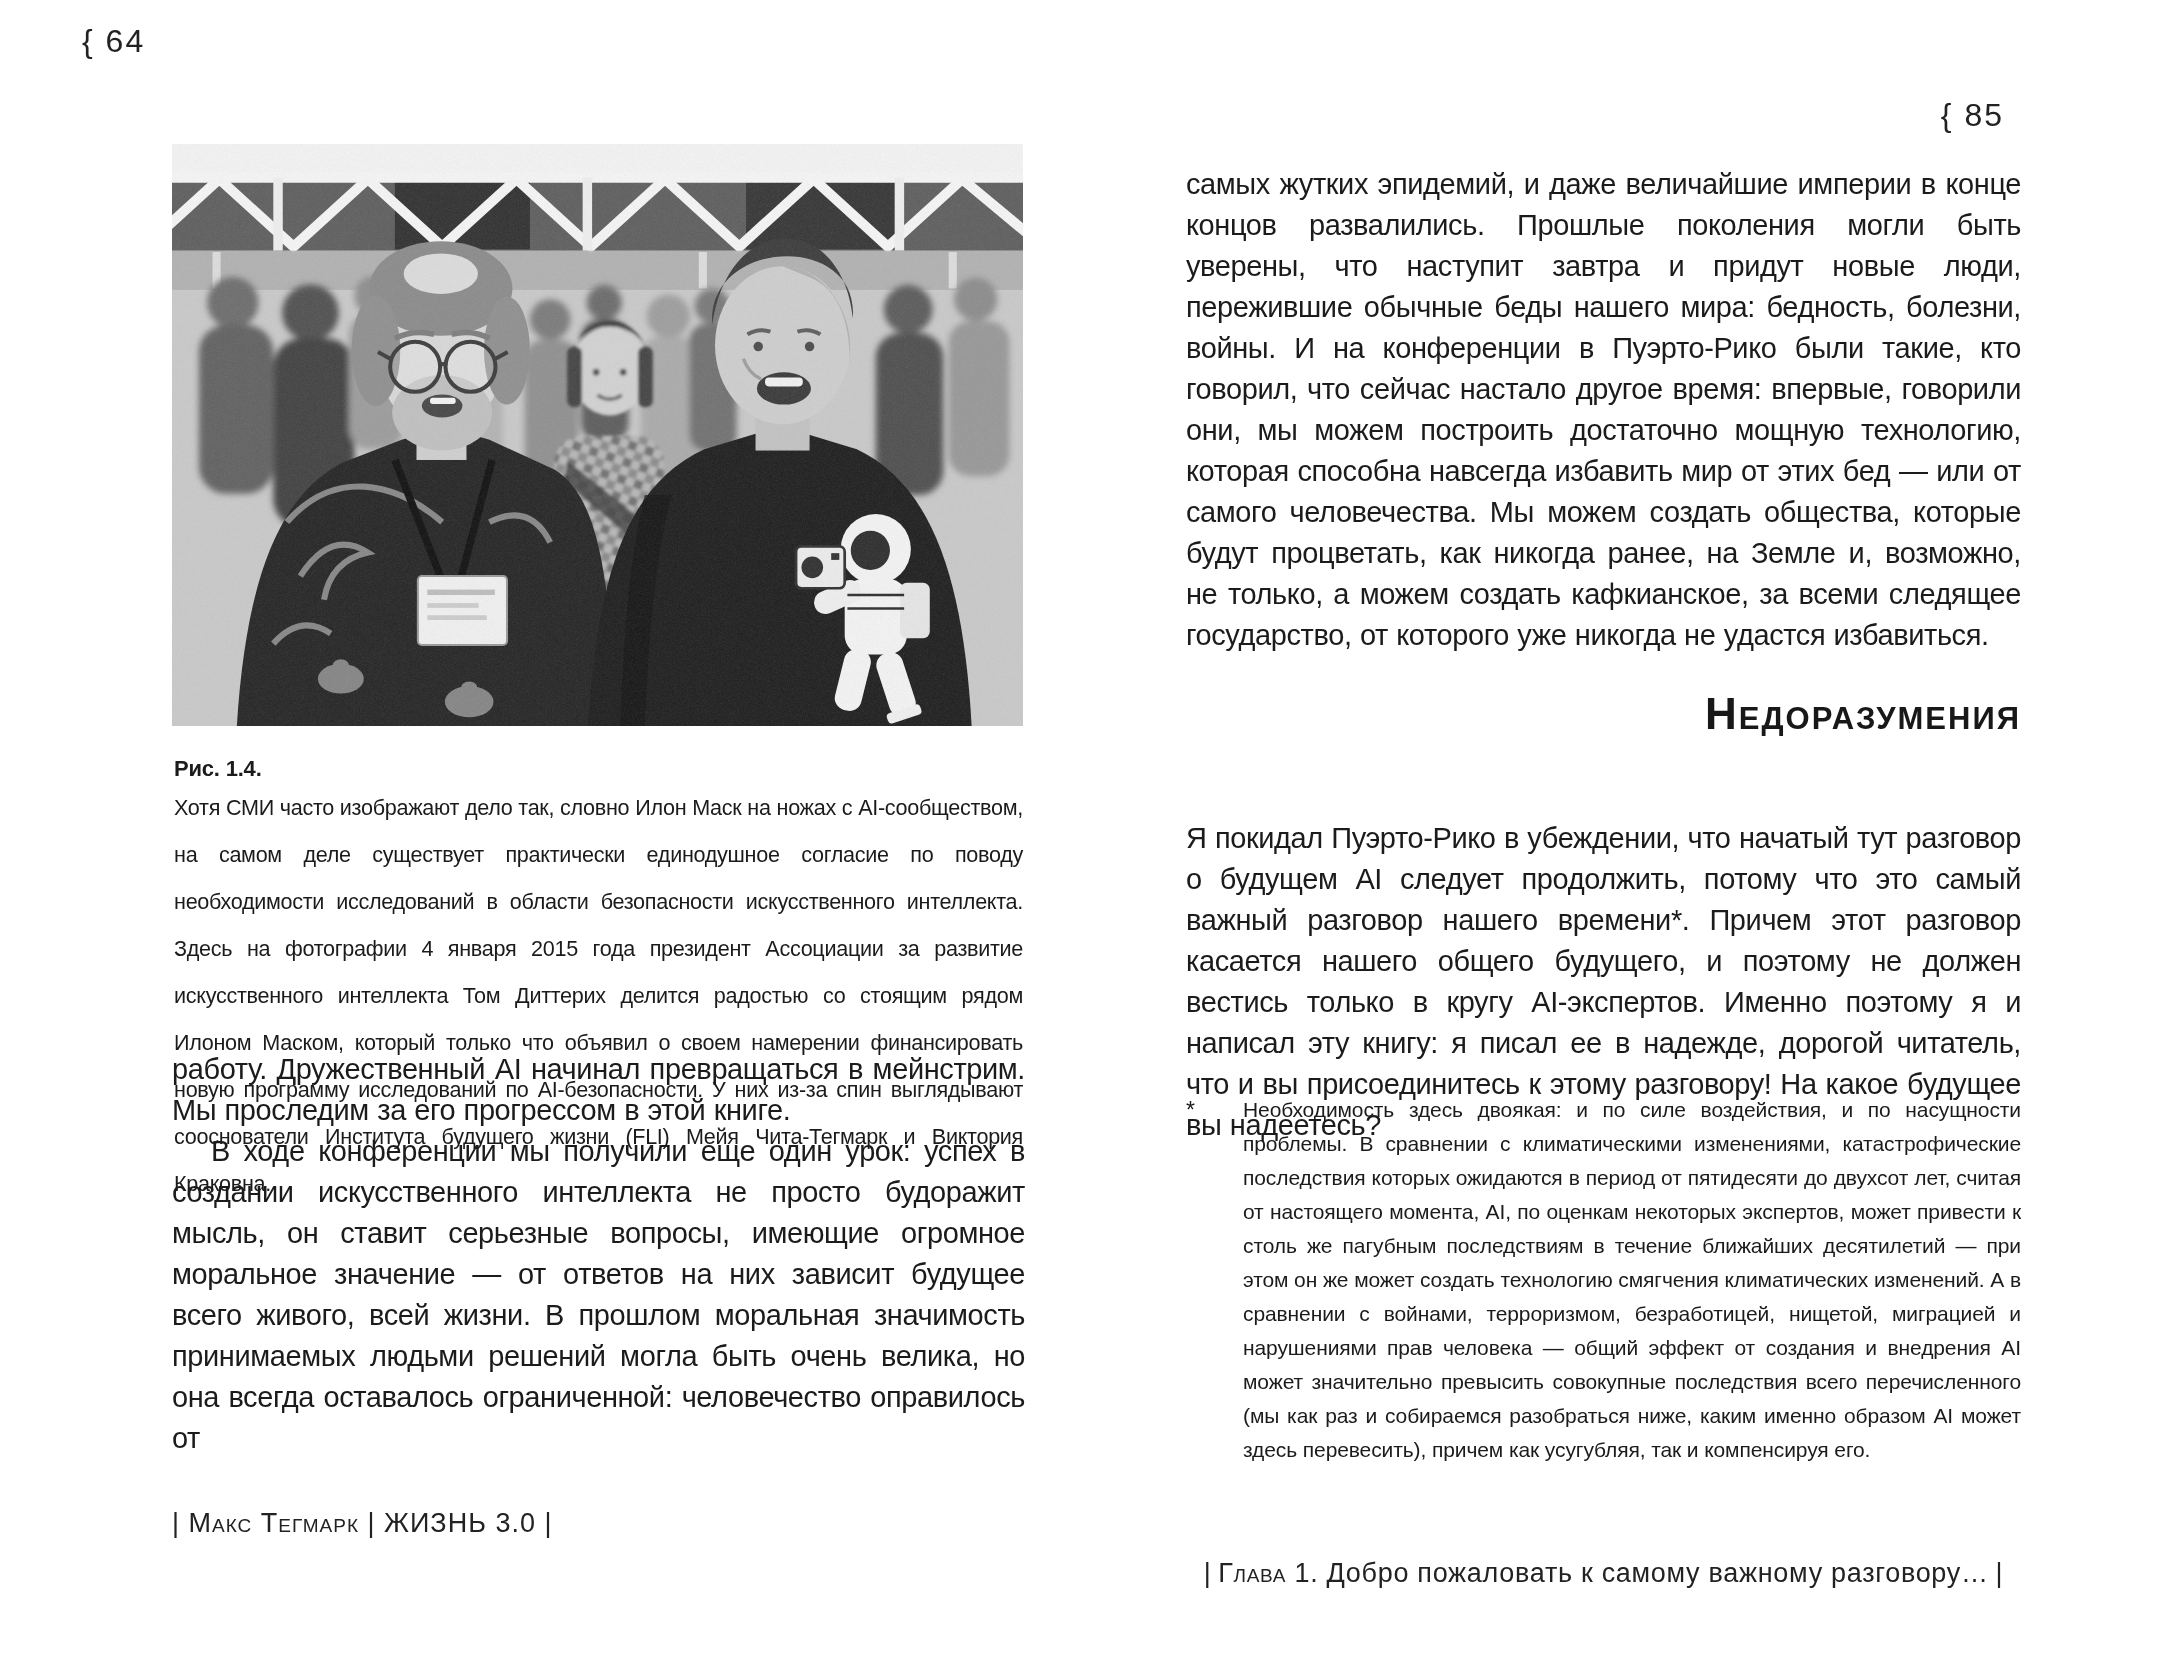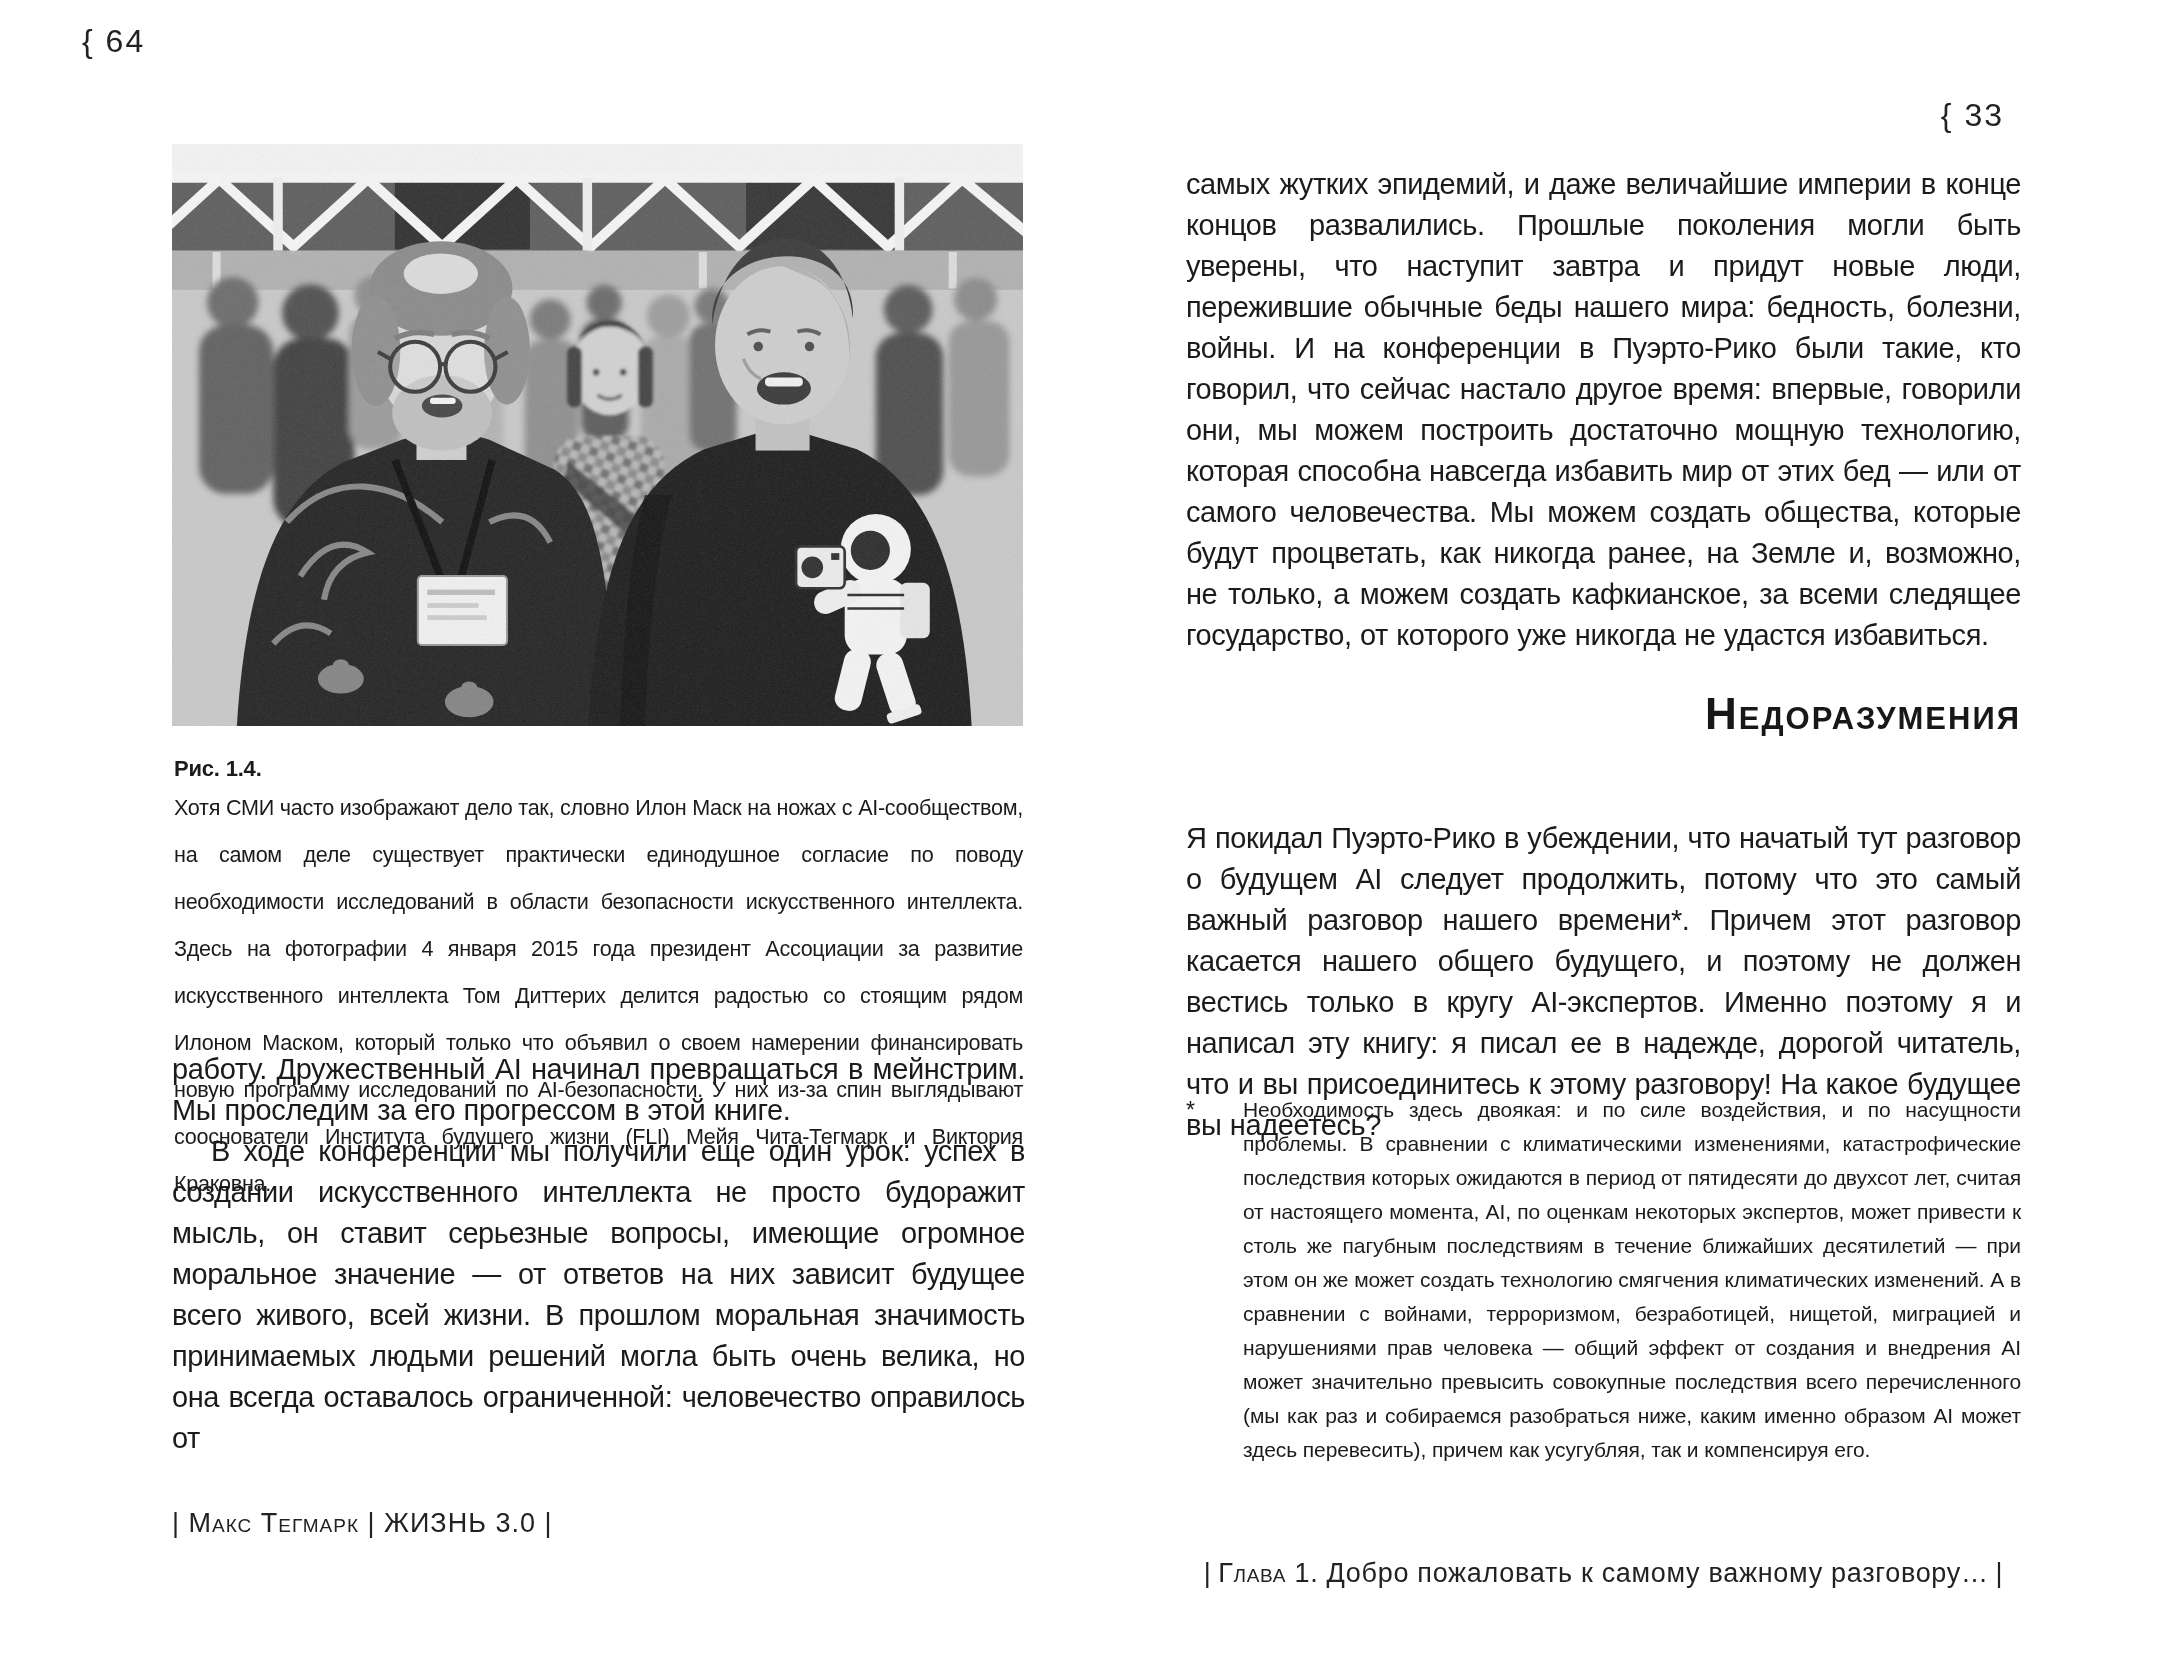--- a/index.html
+++ b/index.html
@@ -230,21 +230,21 @@
     <div class="body-left body-text">
       <p>работу. Дружественный AI начинал превращаться в мейнстрим. Мы проследим за его прогрессом в этой книге.</p>
       <p class="indent">В ходе конференции мы получили еще один урок: успех в создании искусственного интеллекта не просто будоражит мысль, он ставит серьезные вопросы, имеющие огромное моральное значение — от ответов на них зависит будущее всего живого, всей жизни. В прошлом моральная значимость принимаемых людьми решений могла быть очень велика, но она всегда оставалось ограниченной: человечество оправилось от</p>
     </div>
 
     <div class="footer-left">| Макс Тегмарк | ЖИЗНЬ 3.0 |</div>
   </div>
 
   <div class="page page-right">
 
-    <div class="page-num page-num-right">{ 33</div>
+    <div class="page-num page-num-right">{ 85</div>
 
     <div class="body-right-1 body-text">
       <p>самых жутких эпидемий, и даже величайшие империи в конце концов развалились. Прошлые поколения могли быть уверены, что наступит завтра и придут новые люди, пережившие обычные беды нашего мира: бедность, болезни, войны. И на конференции в Пуэрто-Рико были такие, кто говорил, что сейчас настало другое время: впервые, говорили они, мы можем построить достаточно мощную технологию, которая способна навсегда избавить мир от этих бед — или от самого человечества. Мы можем создать общества, которые будут процветать, как никогда ранее, на Земле и, возможно, не только, а можем создать кафкианское, за всеми следящее государство, от которого уже никогда не удастся избавиться.</p>
     </div>
 
     <div class="section-heading">Недоразумения</div>
 
     <div class="body-right-2 body-text">
       <p>Я покидал Пуэрто-Рико в убеждении, что начатый тут разговор о будущем AI следует продолжить, потому что это самый важный разговор нашего времени*. Причем этот разговор касается нашего общего будущего, и поэтому не должен вестись только в кругу AI-экспертов. Именно поэтому я и написал эту книгу: я писал ее в надежде, дорогой читатель, что и вы присоединитесь к этому разговору! На какое будущее вы надеетесь?</p>
     </div>

